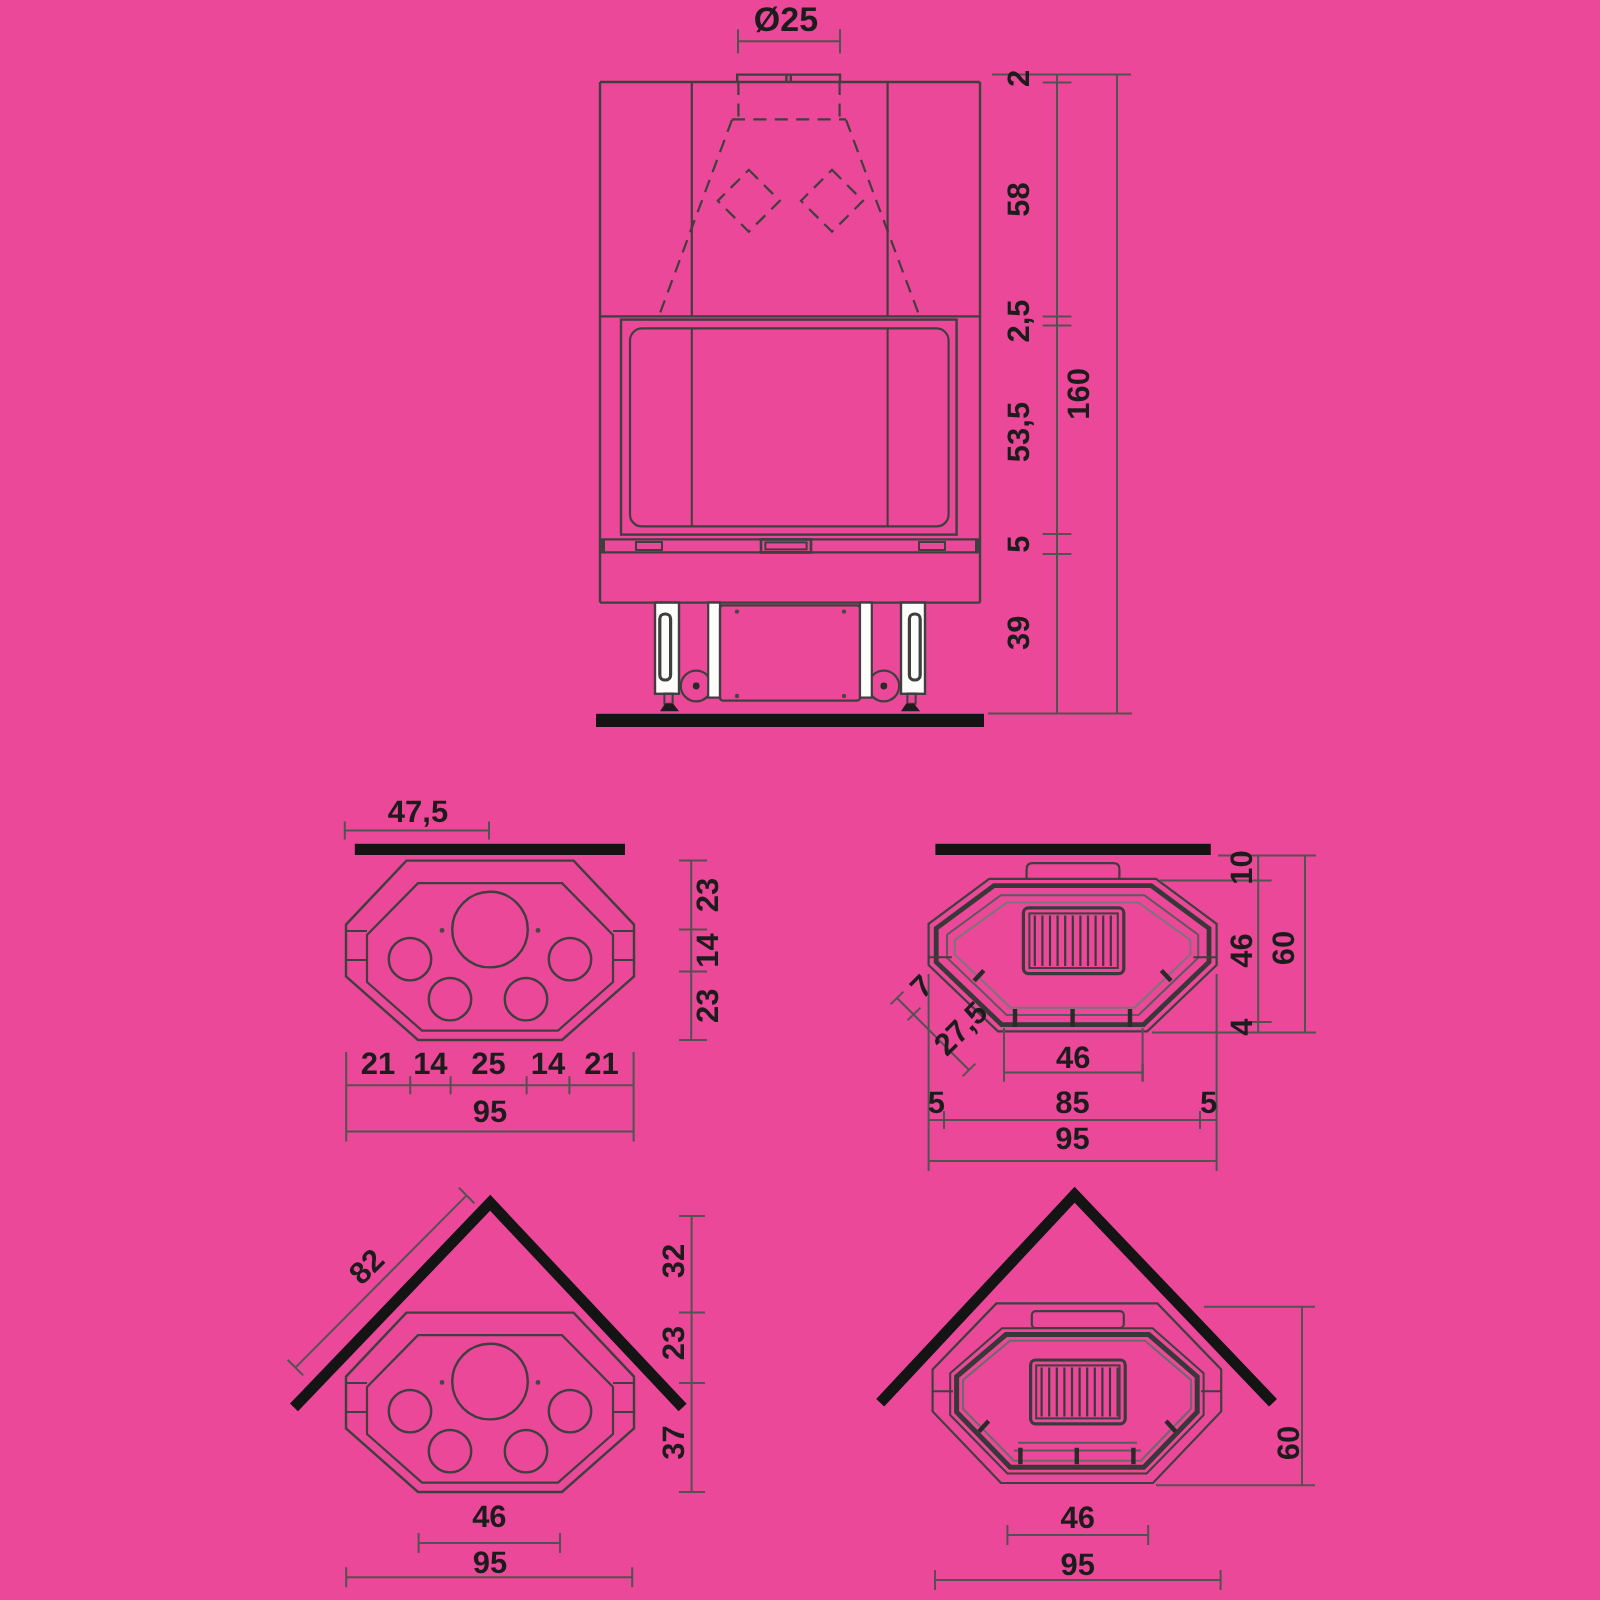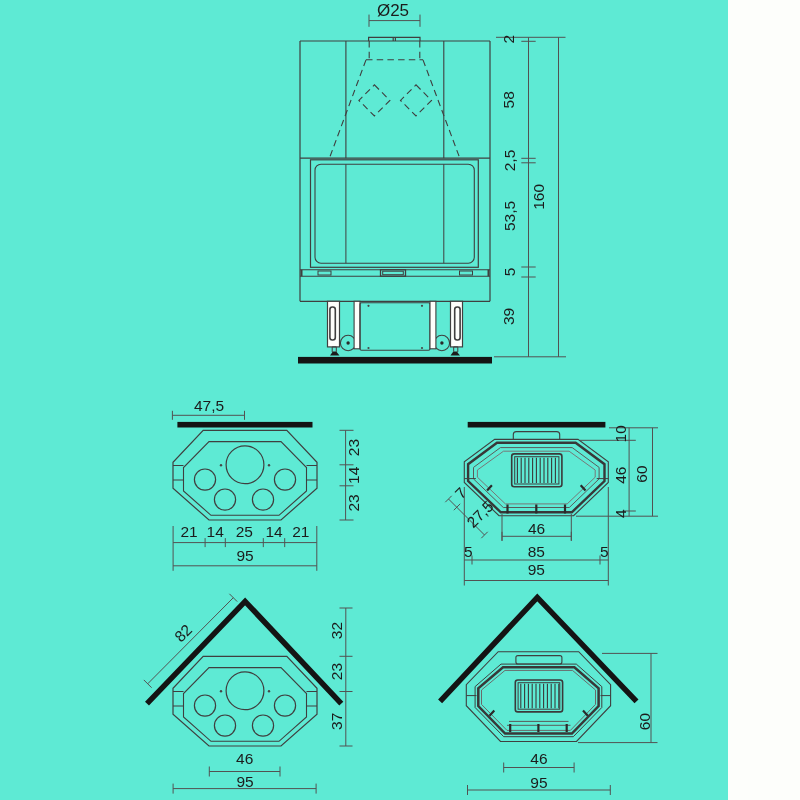--- a/index.html
+++ b/index.html
@@ -1,17 +1,17 @@
 <!DOCTYPE html>
 <html><head>
 <meta charset="utf-8">
 <style>
   html,body{margin:0;padding:0;background:#fdfefb;}
-  #page{width:728px;height:800px;position:relative;background:#5eead4;
-        font-family:"Liberation Sans", sans-serif;}
+  #page{width:800px;height:800px;position:relative;background:#ec4899;
+        font-family:"Liberation Sans", sans-serif;font-weight:bold;}
   svg{position:absolute;top:0;left:0;}
   text{fill:#1c1c1c;font-family:"Liberation Sans", sans-serif;font-size:15.5px;}
 </style>
 </head>
 <body>
 <div id="page">
 <svg width="800" height="800" viewBox="0 0 800 800">
 <defs>
 
 <g id="oct1" fill="none" stroke="#3f3f3f" stroke-width="1.2">

